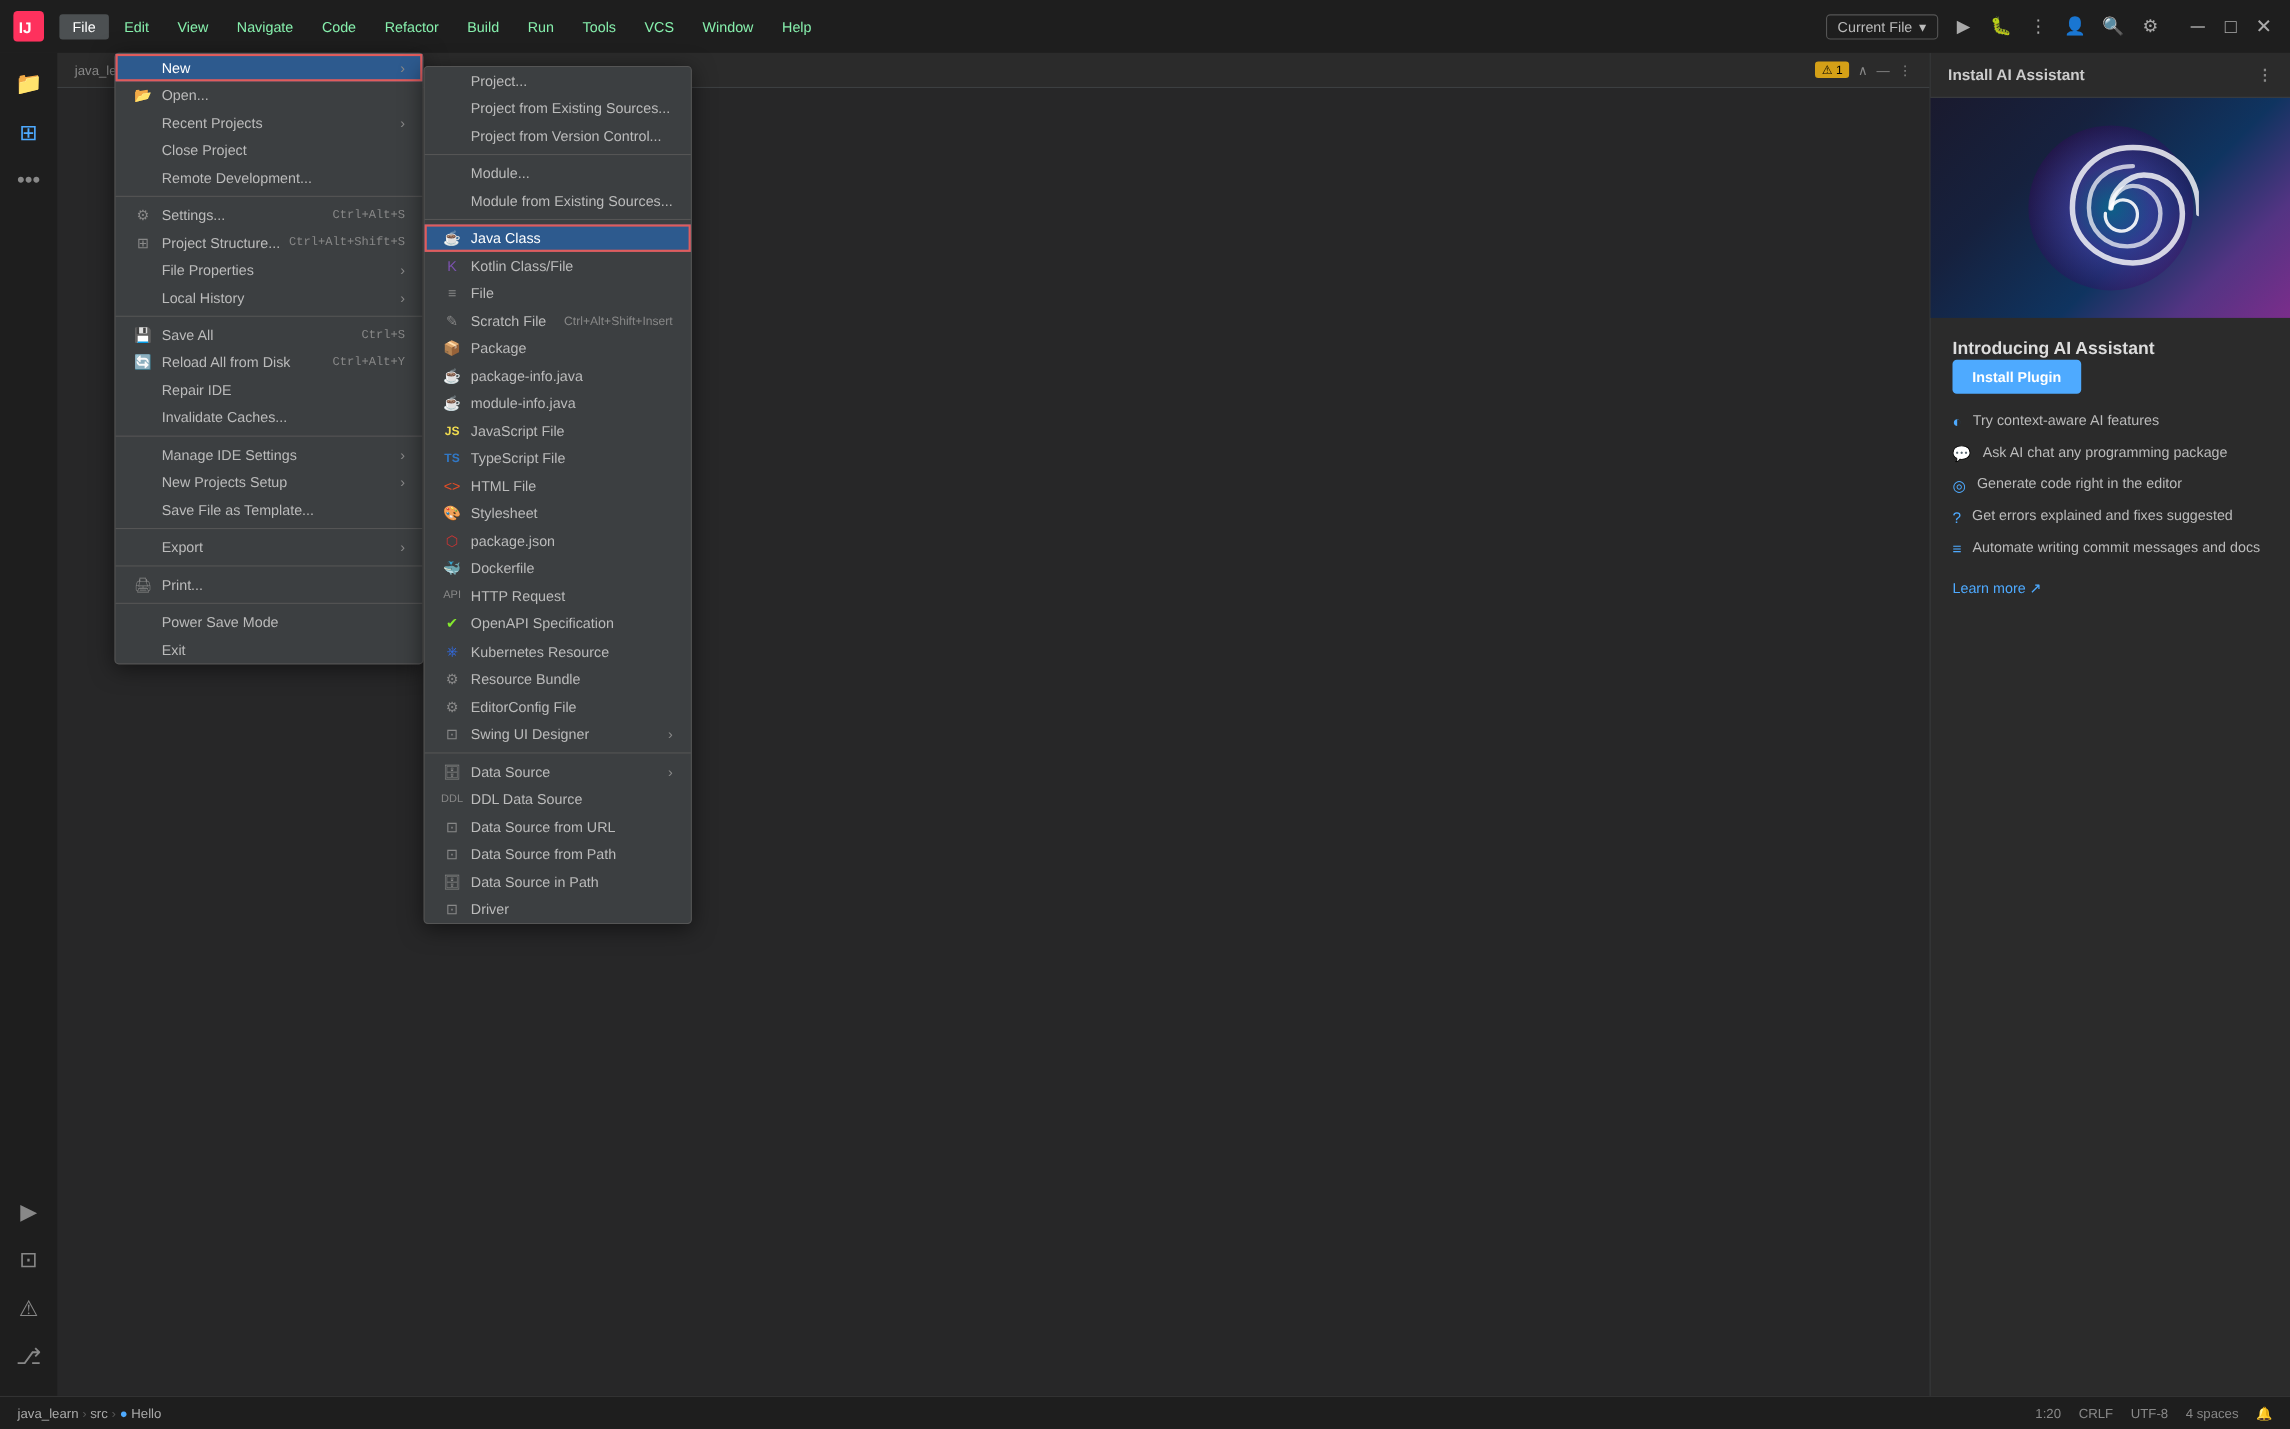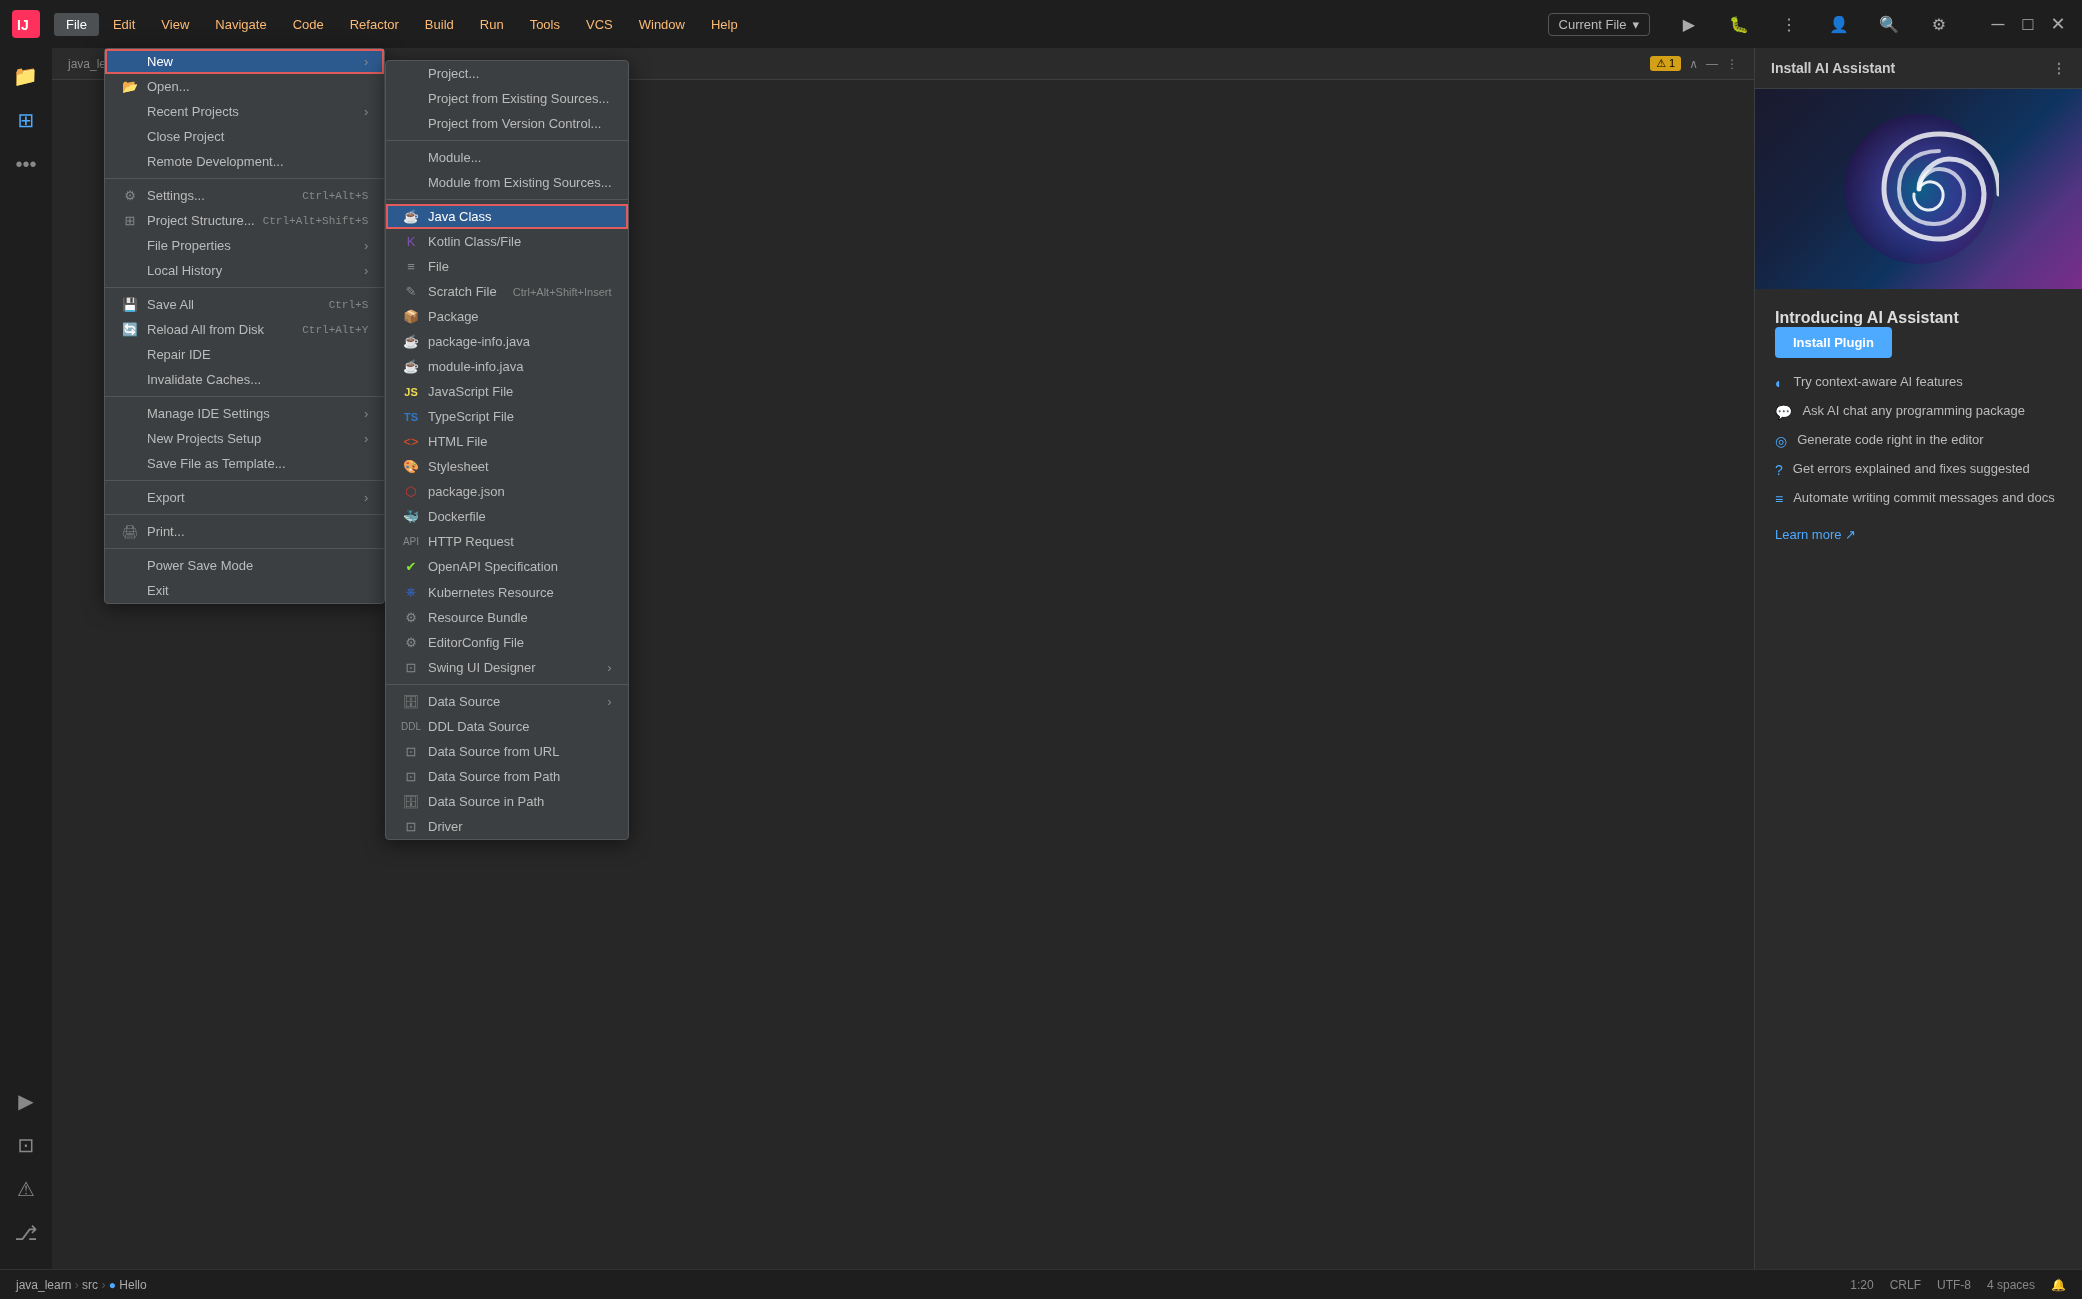--- a/index.html
+++ b/index.html
@@ -26,36 +26,36 @@
       z-index: 10;
       justify-content: flex-end;
     }
     .menu-bar {
       display: flex;
       gap: 2px;
       flex: 1;
     }
     .menu-item {
       padding: 4px 12px;
-      color: #fdba74;
+      color: #86efac;
       cursor: pointer;
       border-radius: 3px;
       font-size: 13px;
     }
     .menu-item:hover, .menu-item.active {
       background: #3c3f41;
       color: #fff;
     }
     .menu-item.active {
       background: #4c5052;
     }
     .title-bar-right {
       display: flex;
       align-items: center;
-      gap: 28px;
+      gap: 12px;
       margin-left: auto;
     }
     .title-bar-btn {
       width: 22px;
       height: 22px;
       display: flex;
       align-items: center;
       justify-content: center;
       color: #aaa;
       cursor: pointer;

